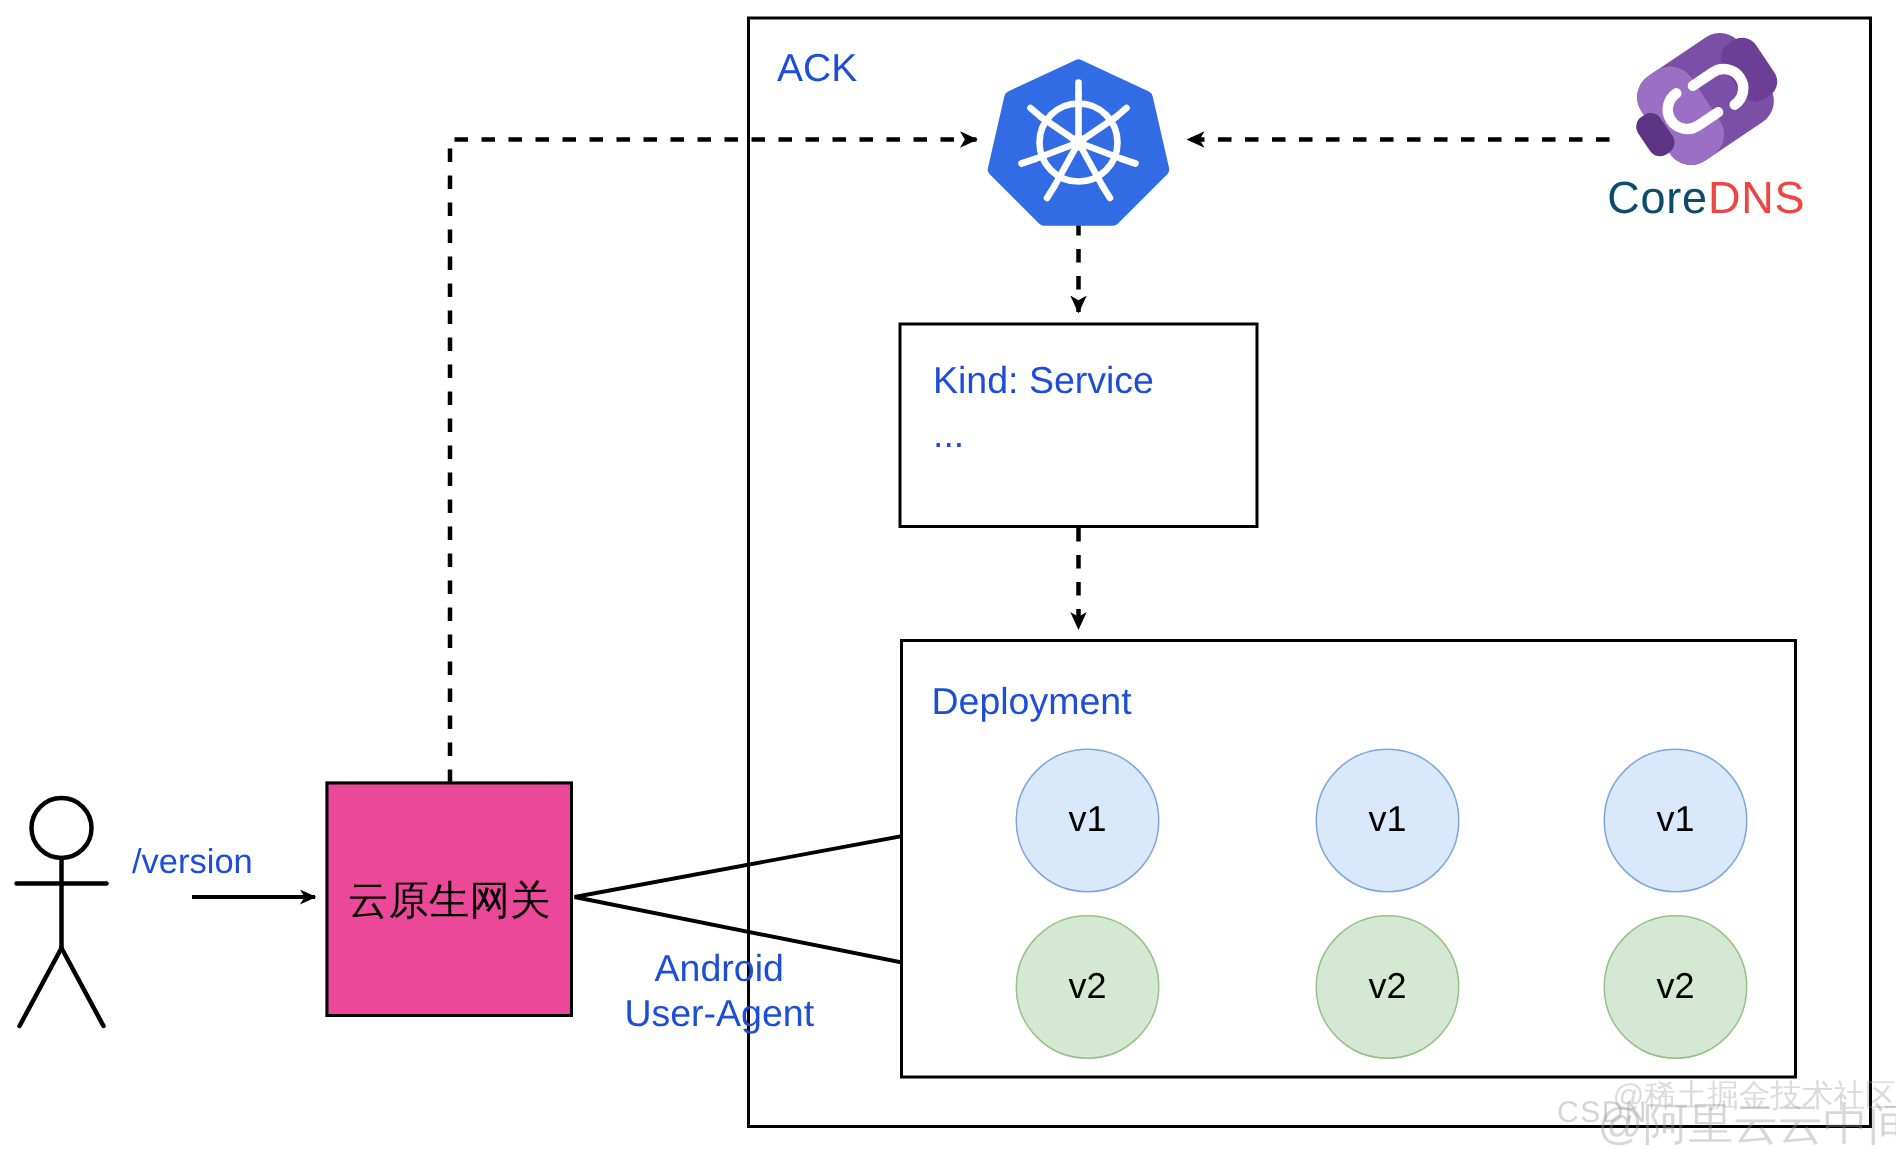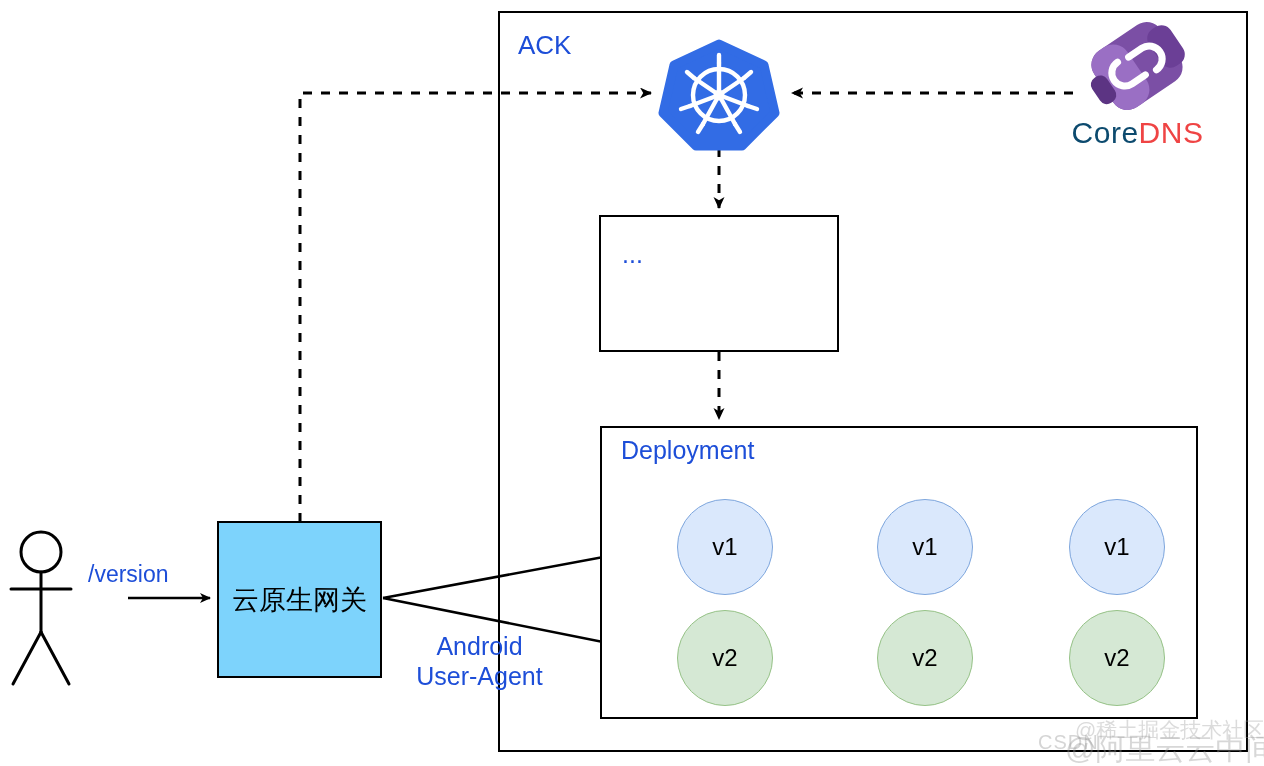--- a/index.html
+++ b/index.html
@@ -71,21 +71,21 @@
     left: 600px;
     top: 426px;
     width: 598px;
     height: 293px;
     border: 2px solid #000;
     box-sizing: border-box;
     background: #ffffff;
   }
   #deployment-label {
     left: 621px;
-    top: 436px;
+    top: 454px;
     font-size: 25px;
   }
   
   .pod {
     position: absolute;
     width: 96px;
     height: 96px;
     border-radius: 50%;
     box-sizing: border-box;
     display: flex;
@@ -104,21 +104,21 @@
   }
   
   #gateway-box {
     position: absolute;
     left: 217px;
     top: 521px;
     width: 165px;
     height: 157px;
     border: 2px solid #000;
     box-sizing: border-box;
-    background: #7dd3fc;
+    background: #ec4899;
     display: flex;
     align-items: center;
     justify-content: center;
     font-size: 27px;
   }
   
   #version-label {
     left: 88px;
     top: 561px;
     font-size: 23px;
@@ -250,20 +250,21 @@
   </svg>
 
   <div id="coredns">
     <div id="coredns-text">
       <span class="core">Core</span><span class="dns">DNS</span>
     </div>
   </div>
 
   <div id="service-box"></div>
   <div class="lbl" id="service-text">
+    <div>Kind: Service</div>
     <div>...</div>
   </div>
 
   <div id="deployment-box"></div>
   <div class="lbl" id="deployment-label">Deployment</div>
 
   <div class="pod v1" style="left:677px; top:499px;">v1</div>
   <div class="pod v1" style="left:877px; top:499px;">v1</div>
   <div class="pod v1" style="left:1069px; top:499px;">v1</div>
 

